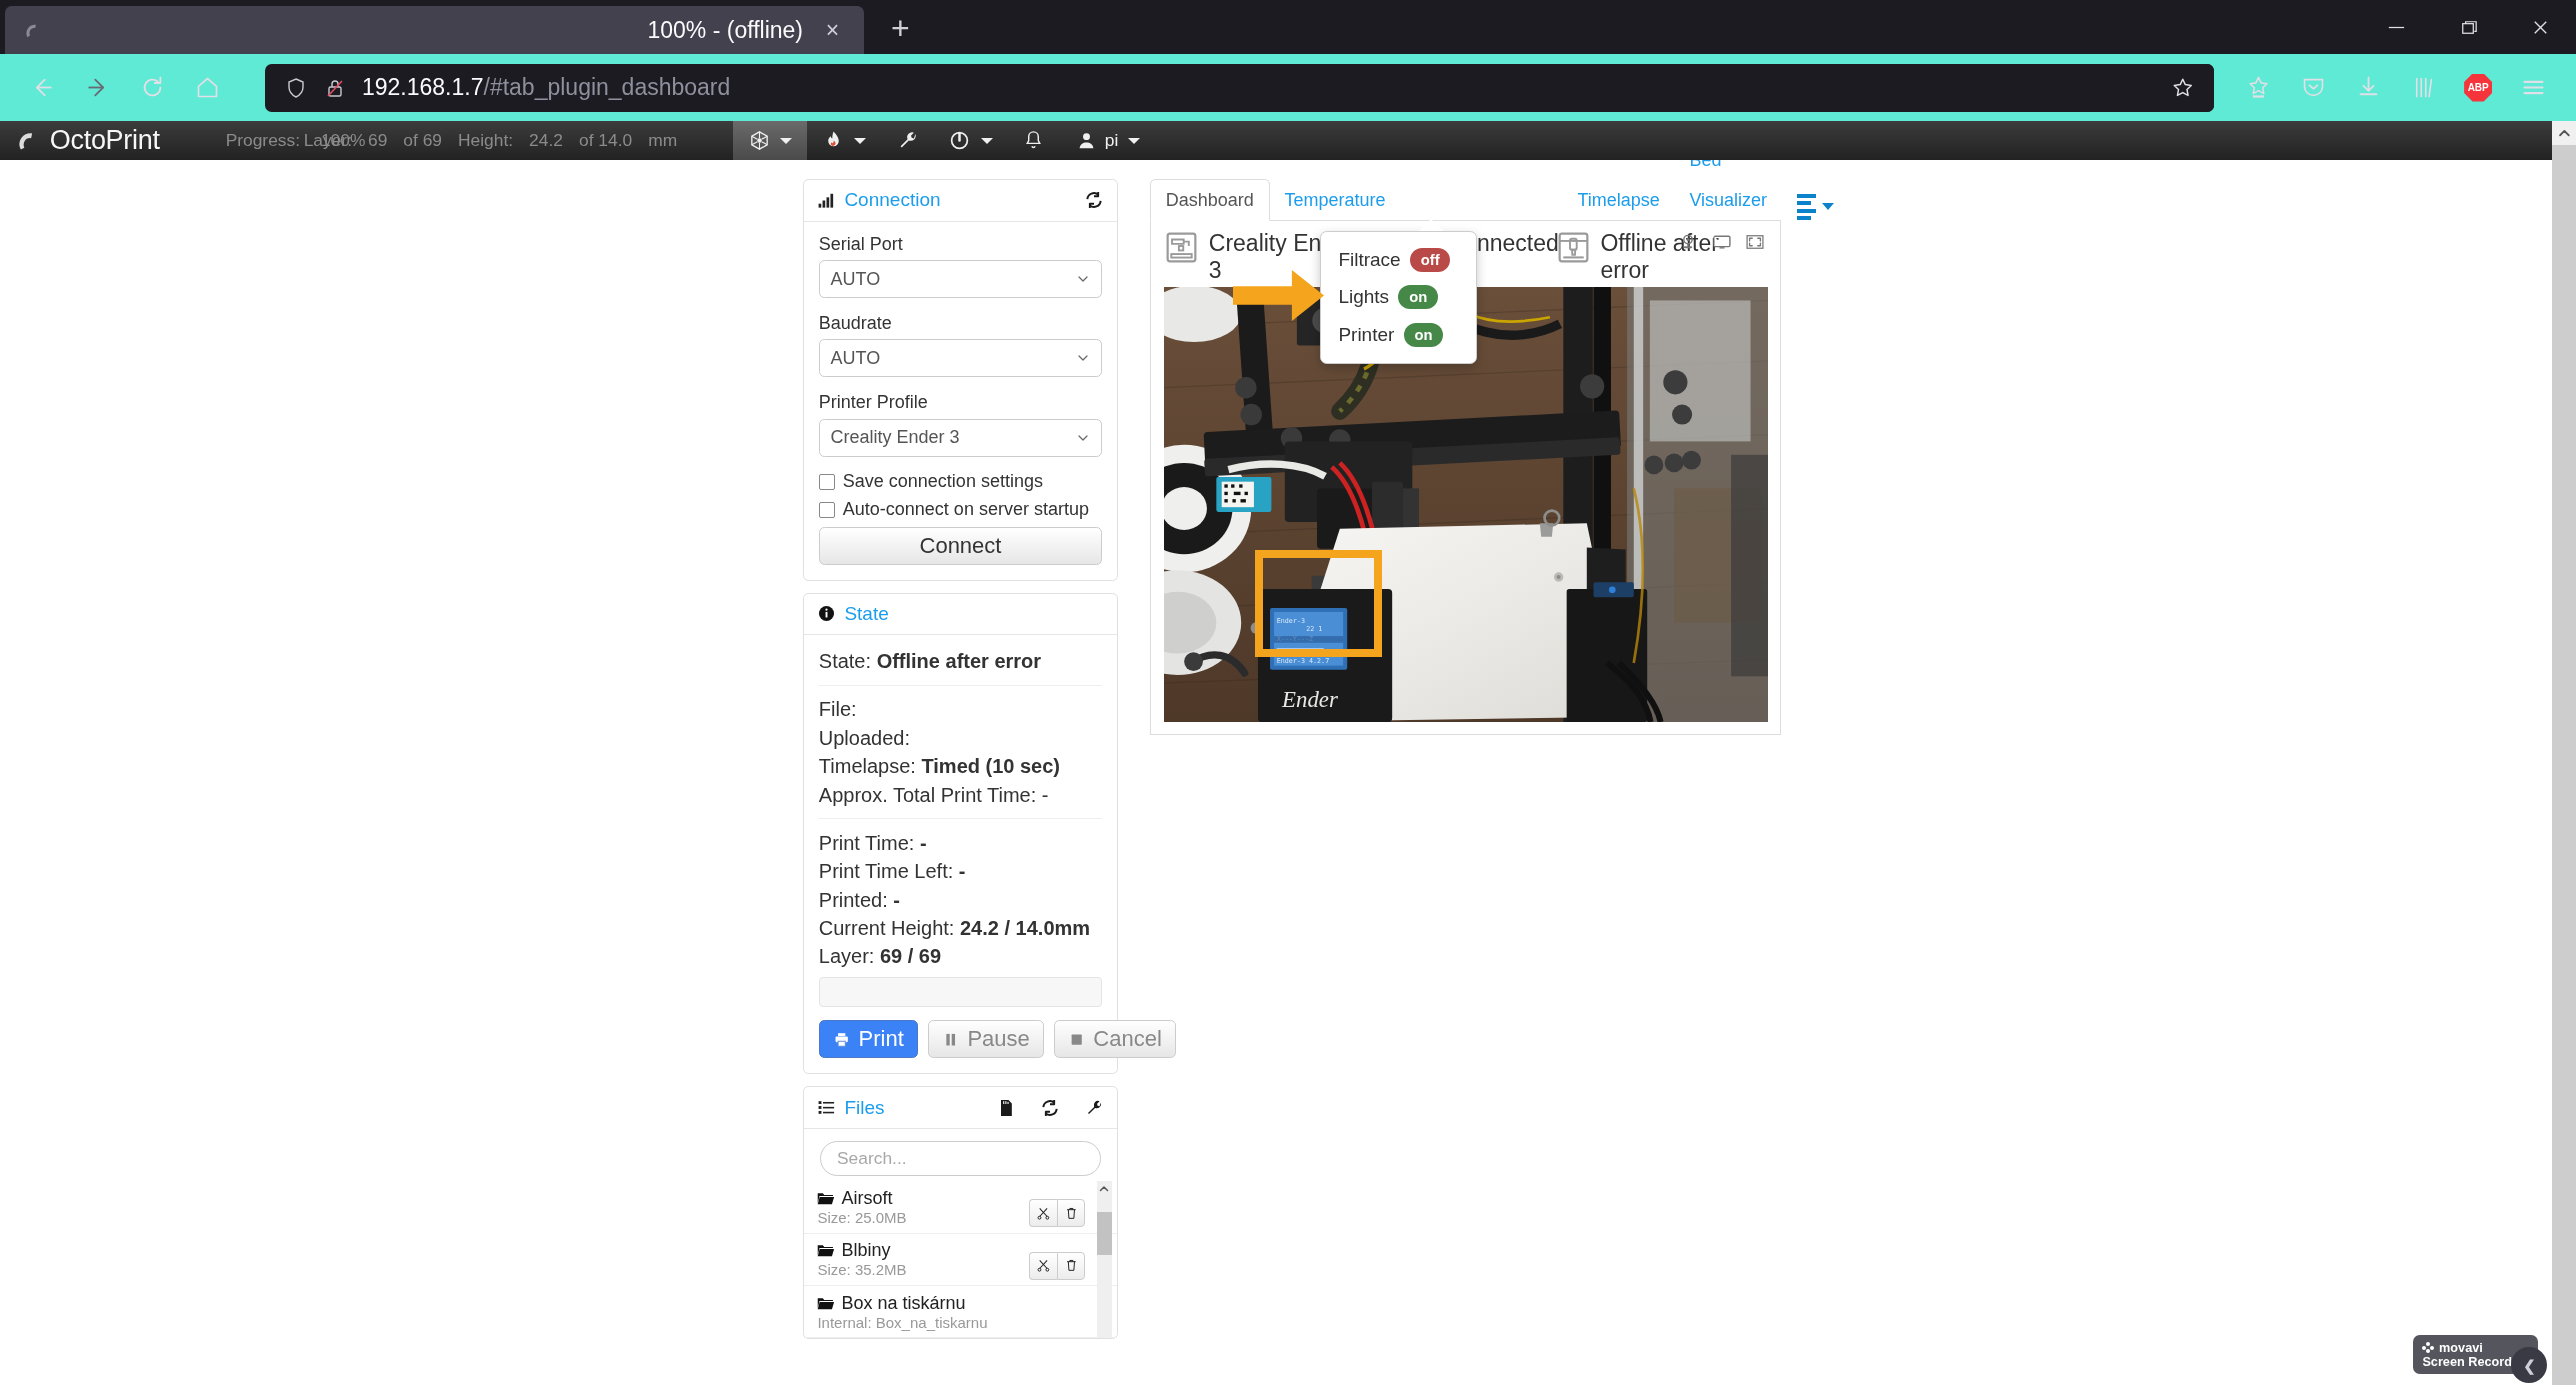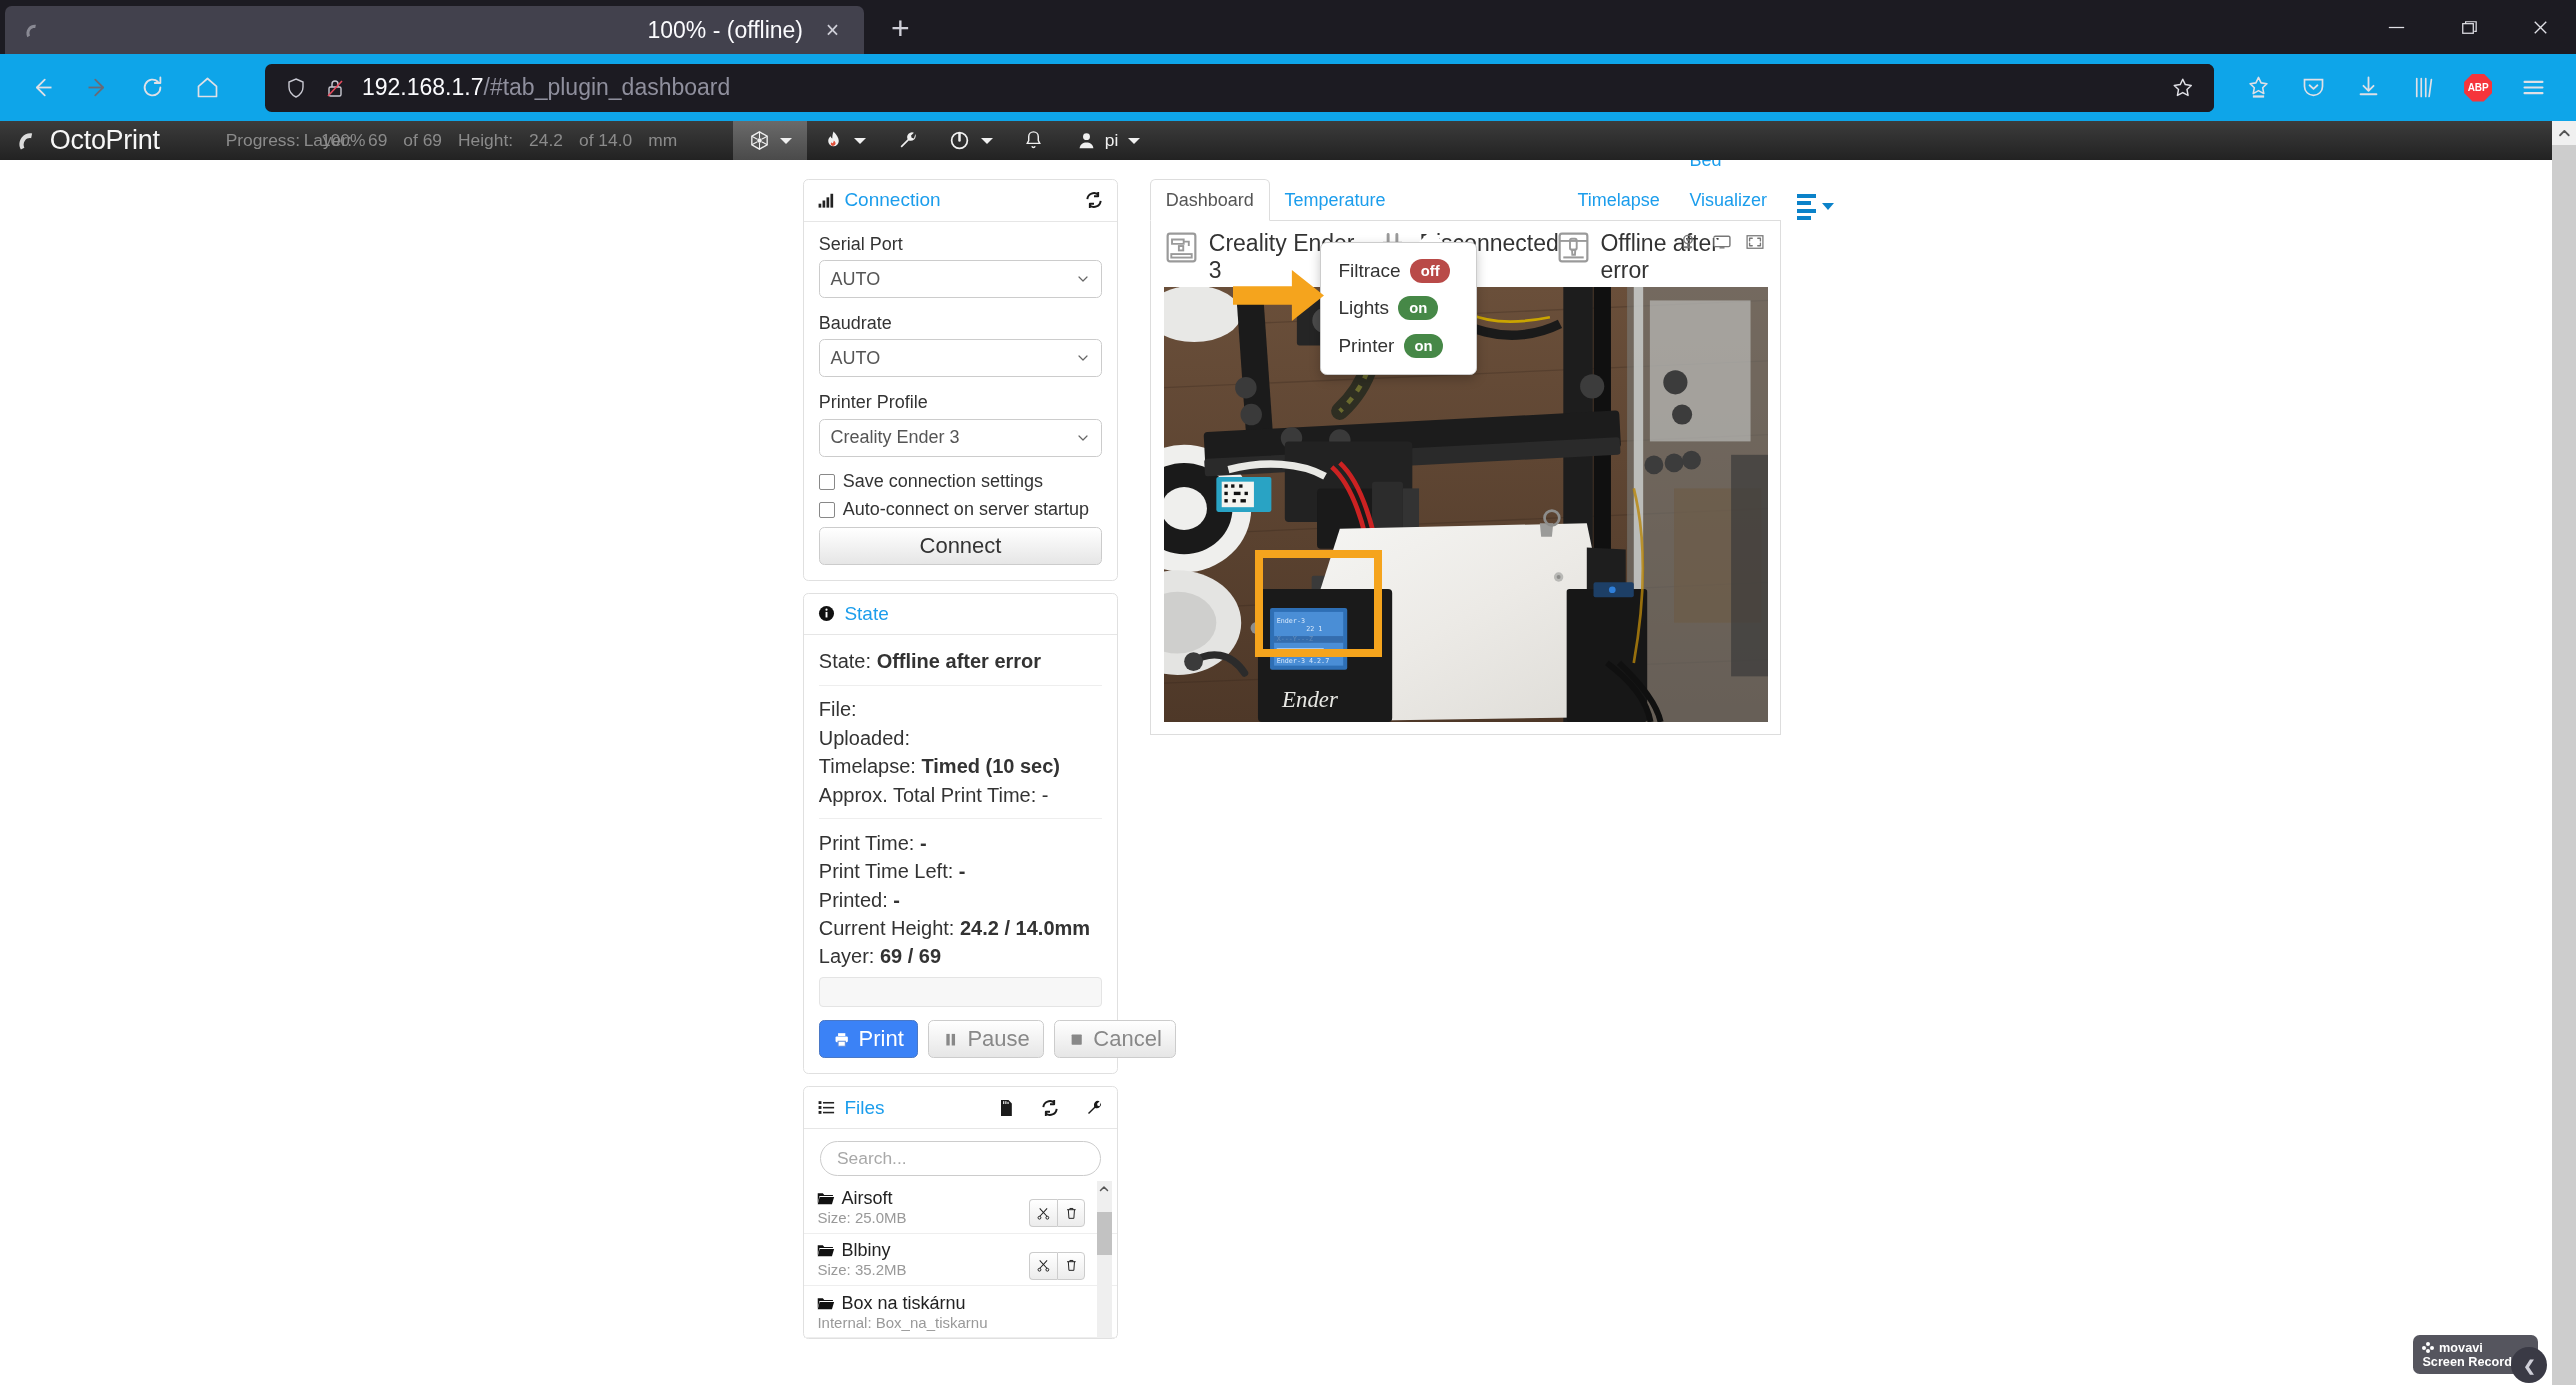--- a/index.html
+++ b/index.html
@@ -32,21 +32,21 @@
     color: #cfcfd8; font-size: 32px; width: 48px; height:48px; line-height:44px;
     text-align: center; margin-left: 12px; font-weight: 300;
   }
   .wincontrols {
     position: absolute; right: 0; top: 0; height: 54px; display: flex; align-items: center;
   }
   .winbtn { width: 72px; height: 54px; display:flex; align-items:center; justify-content:center; }
   .winbtn svg { width: 23px; height: 23px; }
 
   .navbar {
-    height: 67px; background: #0ea5e9; display: flex; align-items: center;
+    height: 67px; background: #5eead4; display: flex; align-items: center;
     padding: 0 17.4px; gap: 4px;
   }
   .navbtn { width: 51px; height: 51px; display:flex; align-items:center; justify-content:center; border-radius:5.4px; }
   .navbtn svg { width: 27px; height: 27px; }
   .urlbar {
     flex: 1 1 auto; height: 48px; background: #1c1b22; border-radius: 6.7px;
     margin: 0 14.8px 0 28px; display: flex; align-items: center; padding: 0 19px; gap: 14.8px;
     position: relative;
   }
   .urlbar .shieldicon svg, .urlbar .lockicon svg { width: 24px; height: 24px; display:block; }
@@ -106,21 +106,21 @@
   }
   .op-navitem.open { background: linear-gradient(to bottom,#6a6a6a 0%, #4a4a4a 100%); }
   .op-navitem svg { width: 23px; height: 23px; display:block; }
   .caret {
     width:0;height:0;border-left:6px solid transparent;border-right:6px solid transparent;
     border-top:6.7px solid #f0f0f0; display:inline-block; margin-left:2.7px;
   }
 
   
   .op-dropdown {
-    position: absolute; left: 1320px; top: 121px; width: 157px;
+    position: absolute; left: 1320px; top: 110px; width: 157px;
     background: #ffffff; border: 0.7px solid #ccc; border-radius: 6.7px;
     box-shadow: 0 4px 10.7px rgba(0,0,0,0.22); padding: 9.4px 0; z-index: 60;
   }
   .op-dropdown::before {
     content:''; position:absolute; top:-12.7px; left: 98px;
     width:0;height:0;border-left:12.7px solid transparent;border-right:12.7px solid transparent;
     border-bottom:12.7px solid #fff;
   }
   .dd-item {
     display:flex; align-items:center; gap: 9.4px; padding: 6.7px 17.4px;

